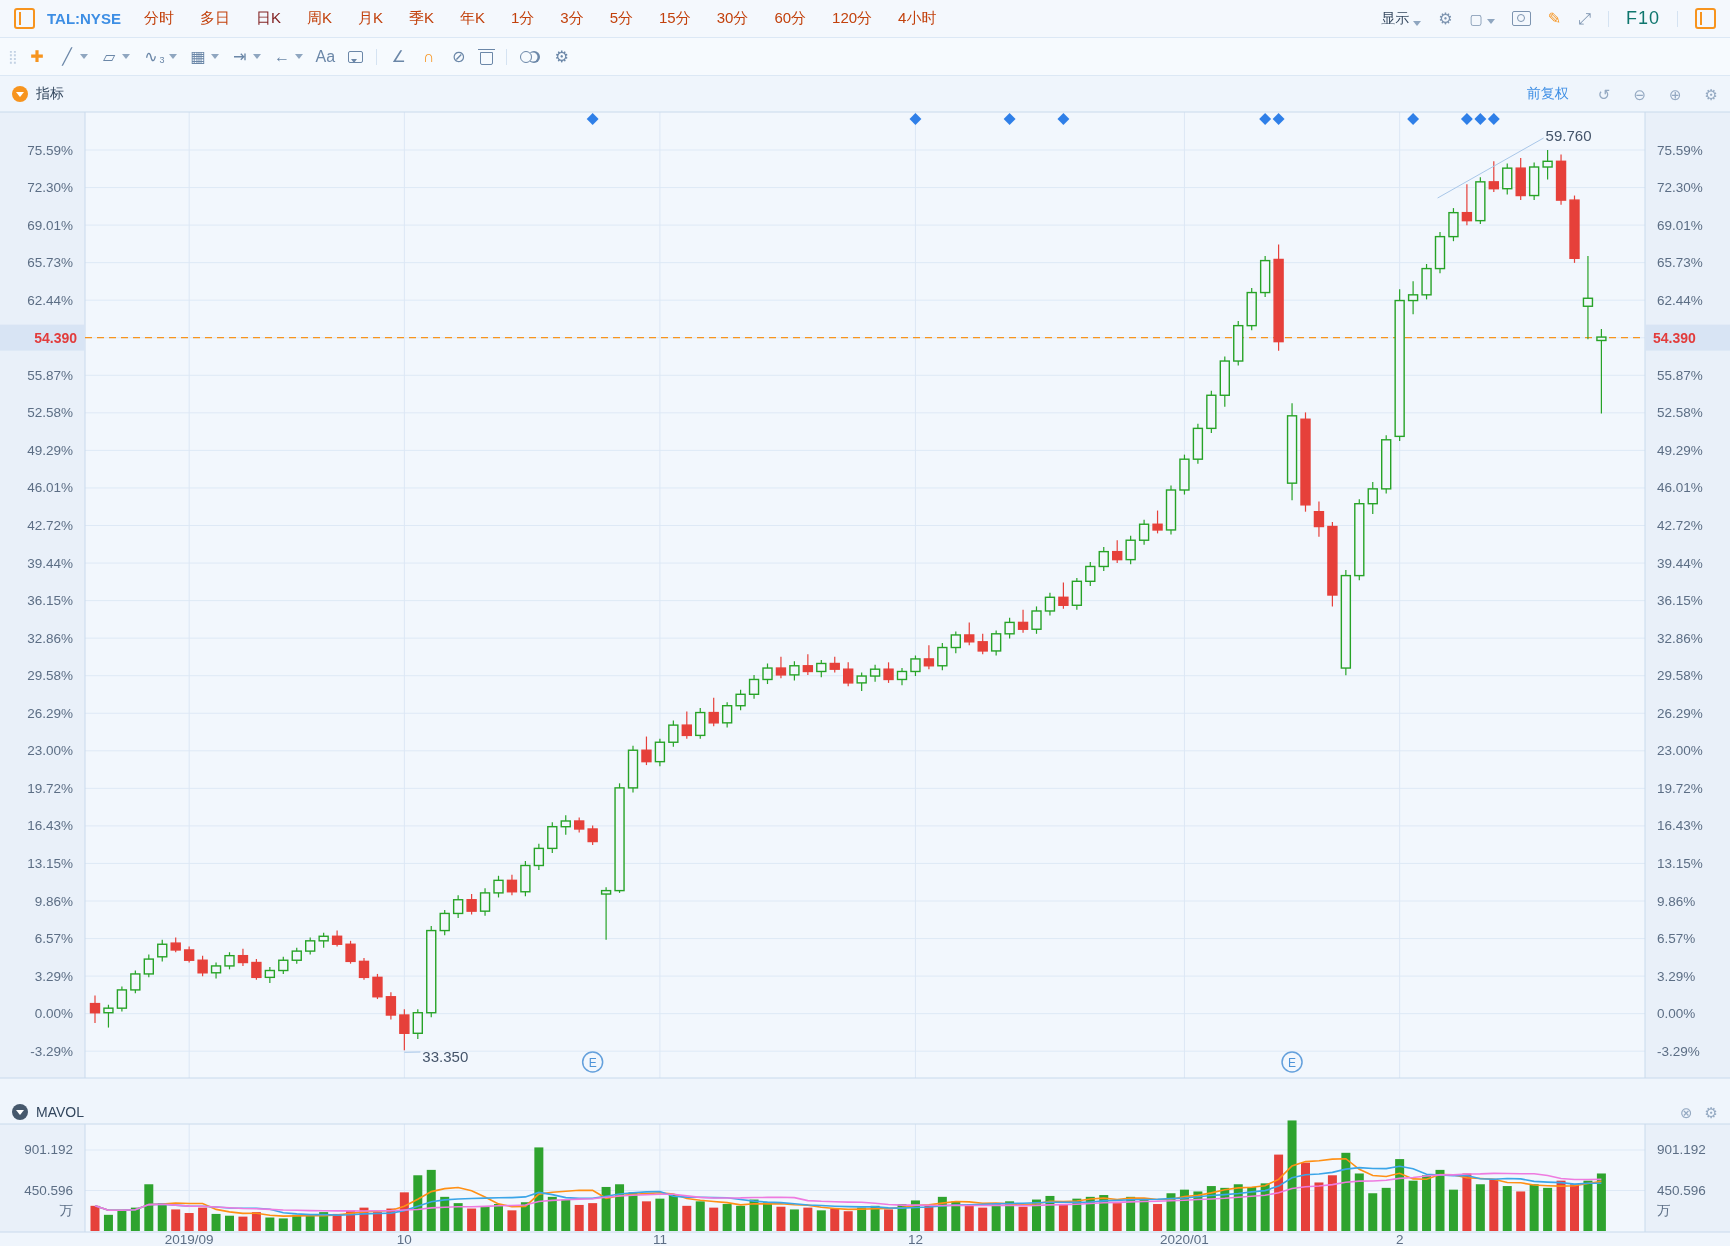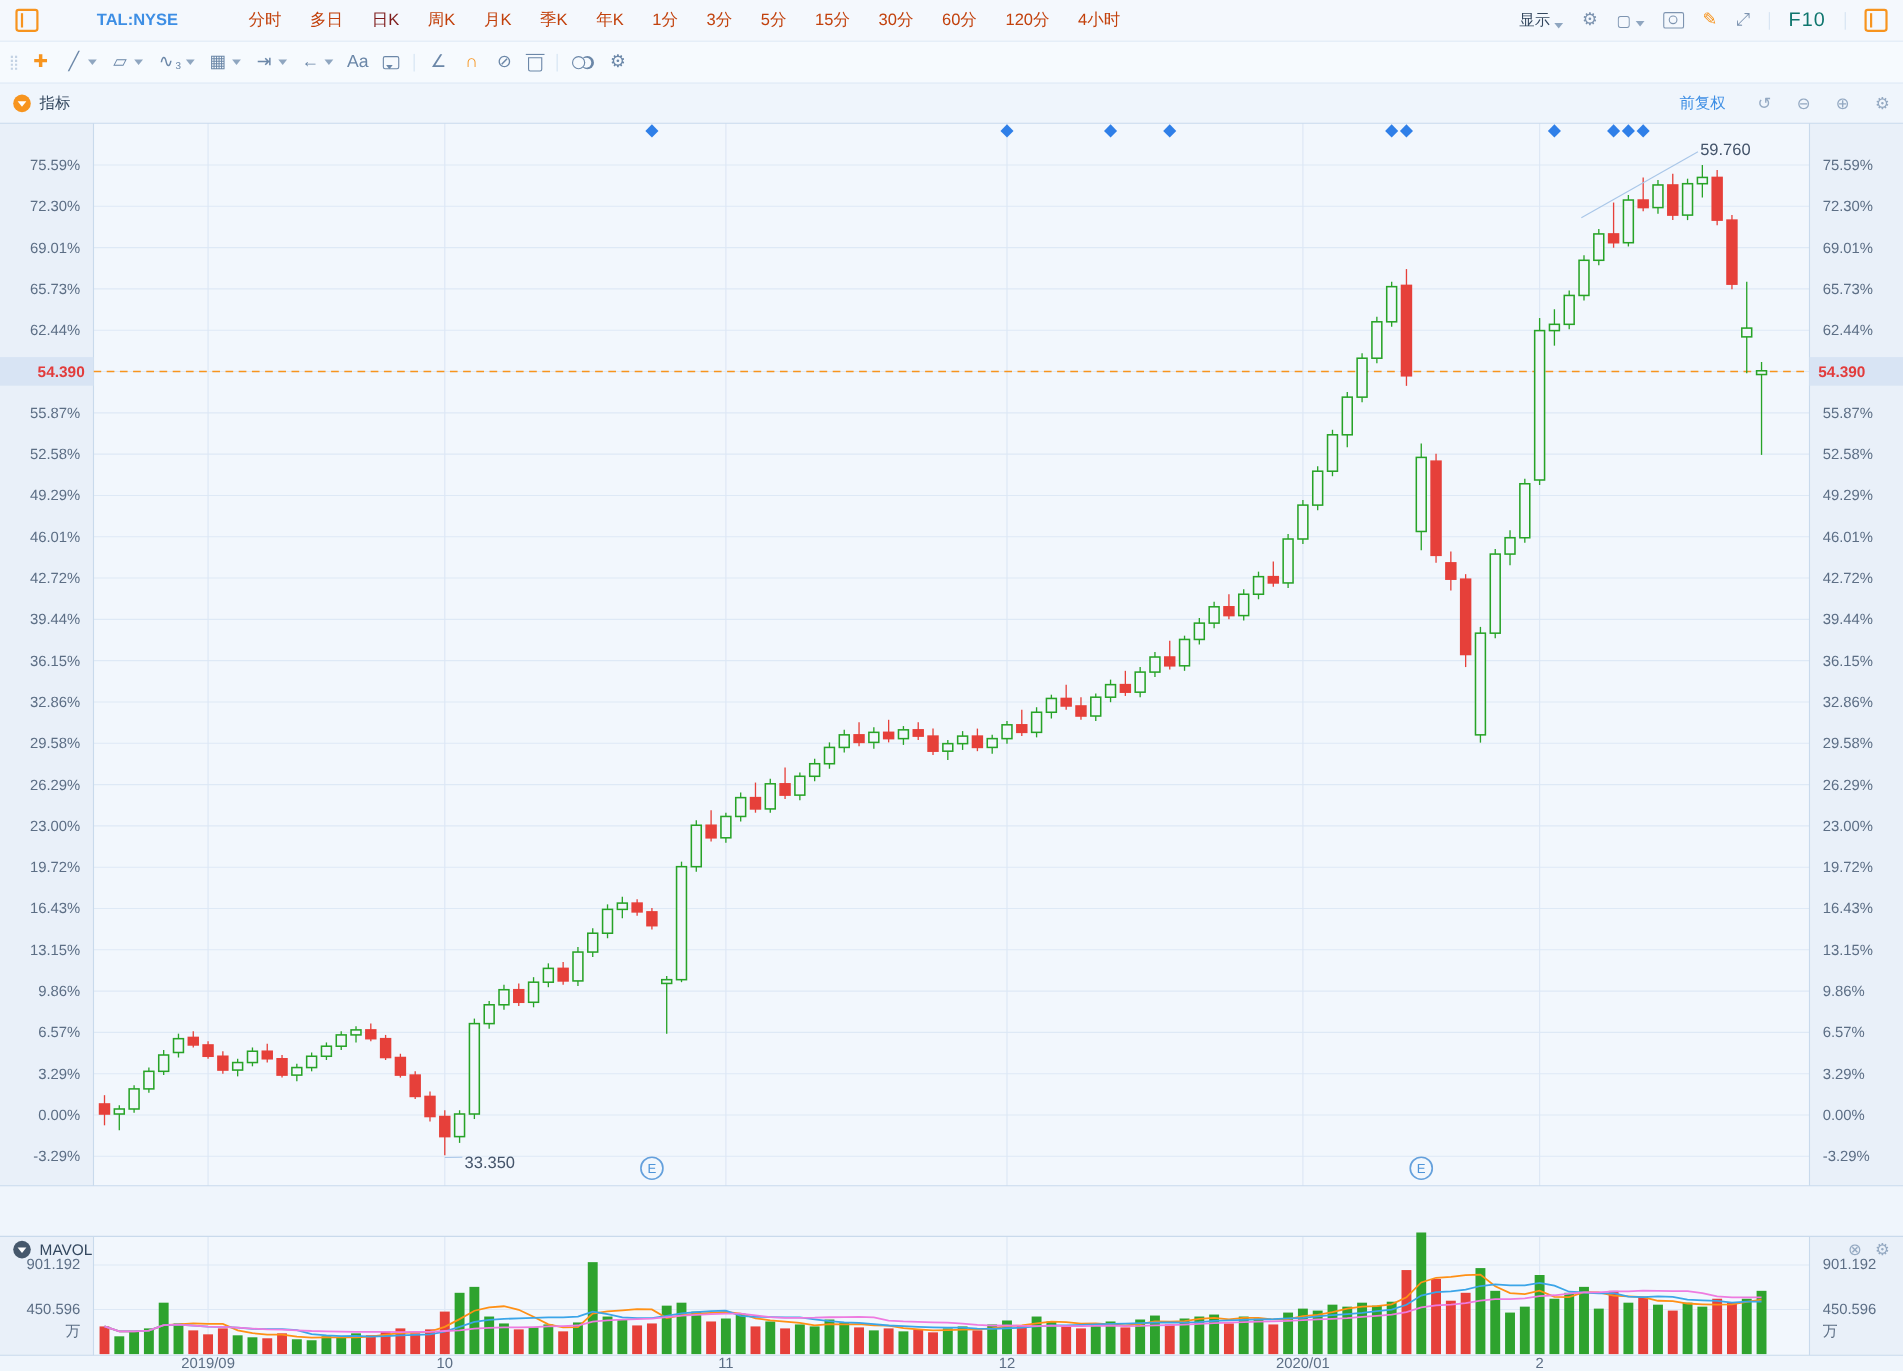--- a/index.html
+++ b/index.html
@@ -1,18 +1,18 @@
 <!DOCTYPE html>
 <html><head>
 <meta charset="utf-8">
 <style>
   html,body{margin:0;padding:0;background:#EFF5FC;font-family:"Liberation Sans","DejaVu Sans",sans-serif;}
   #app{position:relative;width:1730px;height:1246px;background:#EFF5FC;overflow:hidden;color:#33475E;}
   
-  #topbar{position:absolute;left:0;top:0;width:1730px;height:38px;background:#F4F8FD;border-bottom:1px solid #DCE8F5;display:flex;align-items:center;box-sizing:border-box;padding:0 14px;gap:41px;}
+  #topbar{position:absolute;left:0;top:0;width:1730px;height:38px;background:#F4F8FD;border-bottom:1px solid #DCE8F5;display:flex;align-items:center;box-sizing:border-box;padding:0 14px;}
   .panel-ic{width:17px;height:17px;border:2px solid #F7941E;border-radius:3px;position:relative;flex:0 0 auto;}
   .panel-ic::after{content:"";position:absolute;left:3px;top:2px;bottom:2px;width:2px;background:#F7941E;}
   #symbol{color:#3D8EE4;font-size:15px;font-weight:bold;margin:0 10px 0 12px;}
   .tab{font-size:15px;color:#c2410c;margin:0 13px;cursor:pointer;white-space:nowrap;}
   .tab.active{color:#7f1d1d;}
   #topbar-right{margin-left:auto;display:flex;align-items:center;gap:17px;color:#7D94B0;}
   .tb-ic{font-size:16px;color:#7D94B0;line-height:1;}
   .caret{display:inline-block;width:0;height:0;border:4px solid transparent;border-top:5px solid #8FA6C0;margin-left:4px;transform:translateY(2px);}
   .cam{display:inline-block;width:17px;height:13px;border:1.5px solid #7D94B0;border-radius:2px;position:relative;}
   .cam::after{content:"";position:absolute;left:4.5px;top:2px;width:6px;height:6px;border:1.5px solid #7D94B0;border-radius:50%;}
@@ -37,21 +37,21 @@
   .badge.orange{background:#F7941E;}
   .badge.slate{background:#46586C;}
   .badge .tri{width:0;height:0;border:4px solid transparent;border-top:5px solid #fff;transform:translateY(2px);}
   .ind-lbl{font-size:14px;color:#33475E;}
   #indrow-right{margin-left:auto;display:flex;align-items:center;gap:23px;}
   .adj{color:#3D8EE4;font-size:14px;margin-right:6px;}
   .sm-ic{font-size:15px;color:#94A9C2;line-height:1;}
   
   #chart{position:absolute;left:0;top:0;}
   
-  #mavolrow{position:absolute;left:0;top:1116px;width:1730px;height:40px;display:flex;align-items:center;box-sizing:border-box;padding:0 12px;}
+  #mavolrow{position:absolute;left:0;top:1092px;width:1730px;height:40px;display:flex;align-items:center;box-sizing:border-box;padding:0 12px;}
   .leg{font-size:14px;margin-left:42px;white-space:nowrap;}
   .leg .up{color:#2EA32E;font-size:10px;margin-left:4px;}
   #mavol-right{margin-left:auto;display:flex;align-items:center;gap:12px;}
 </style>
 </head>
 <body>
 
 <div id="app">
 
   <div id="topbar">

